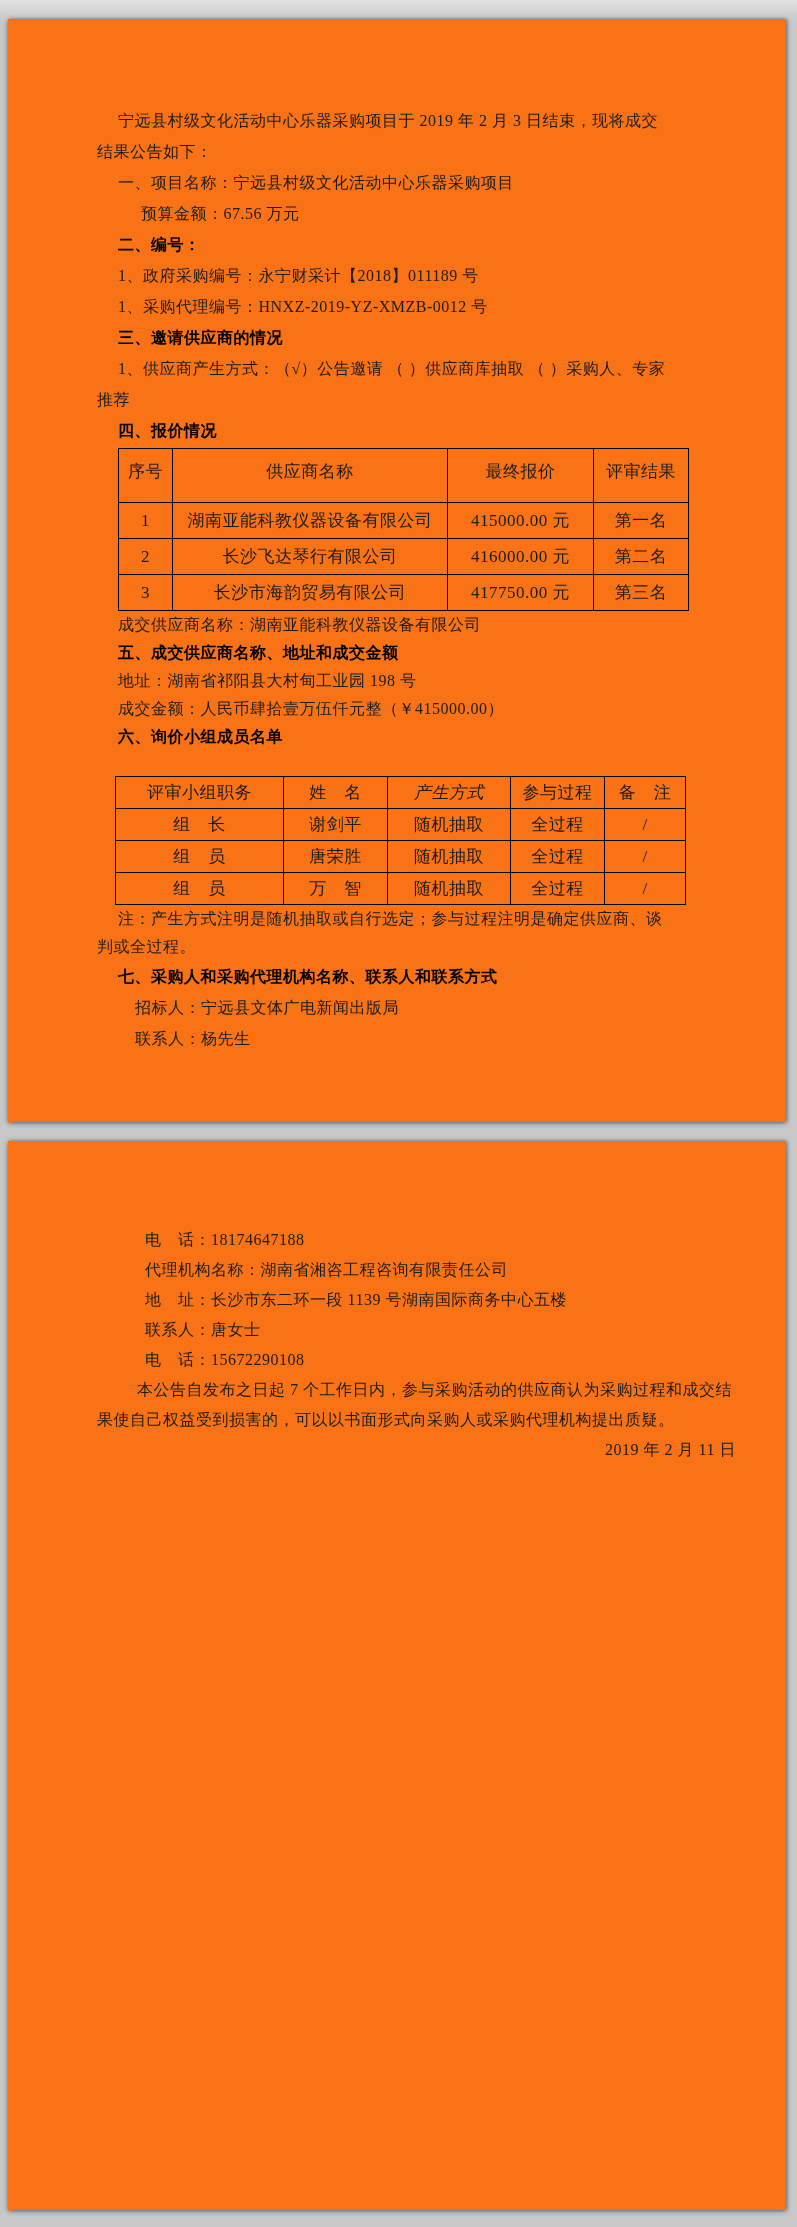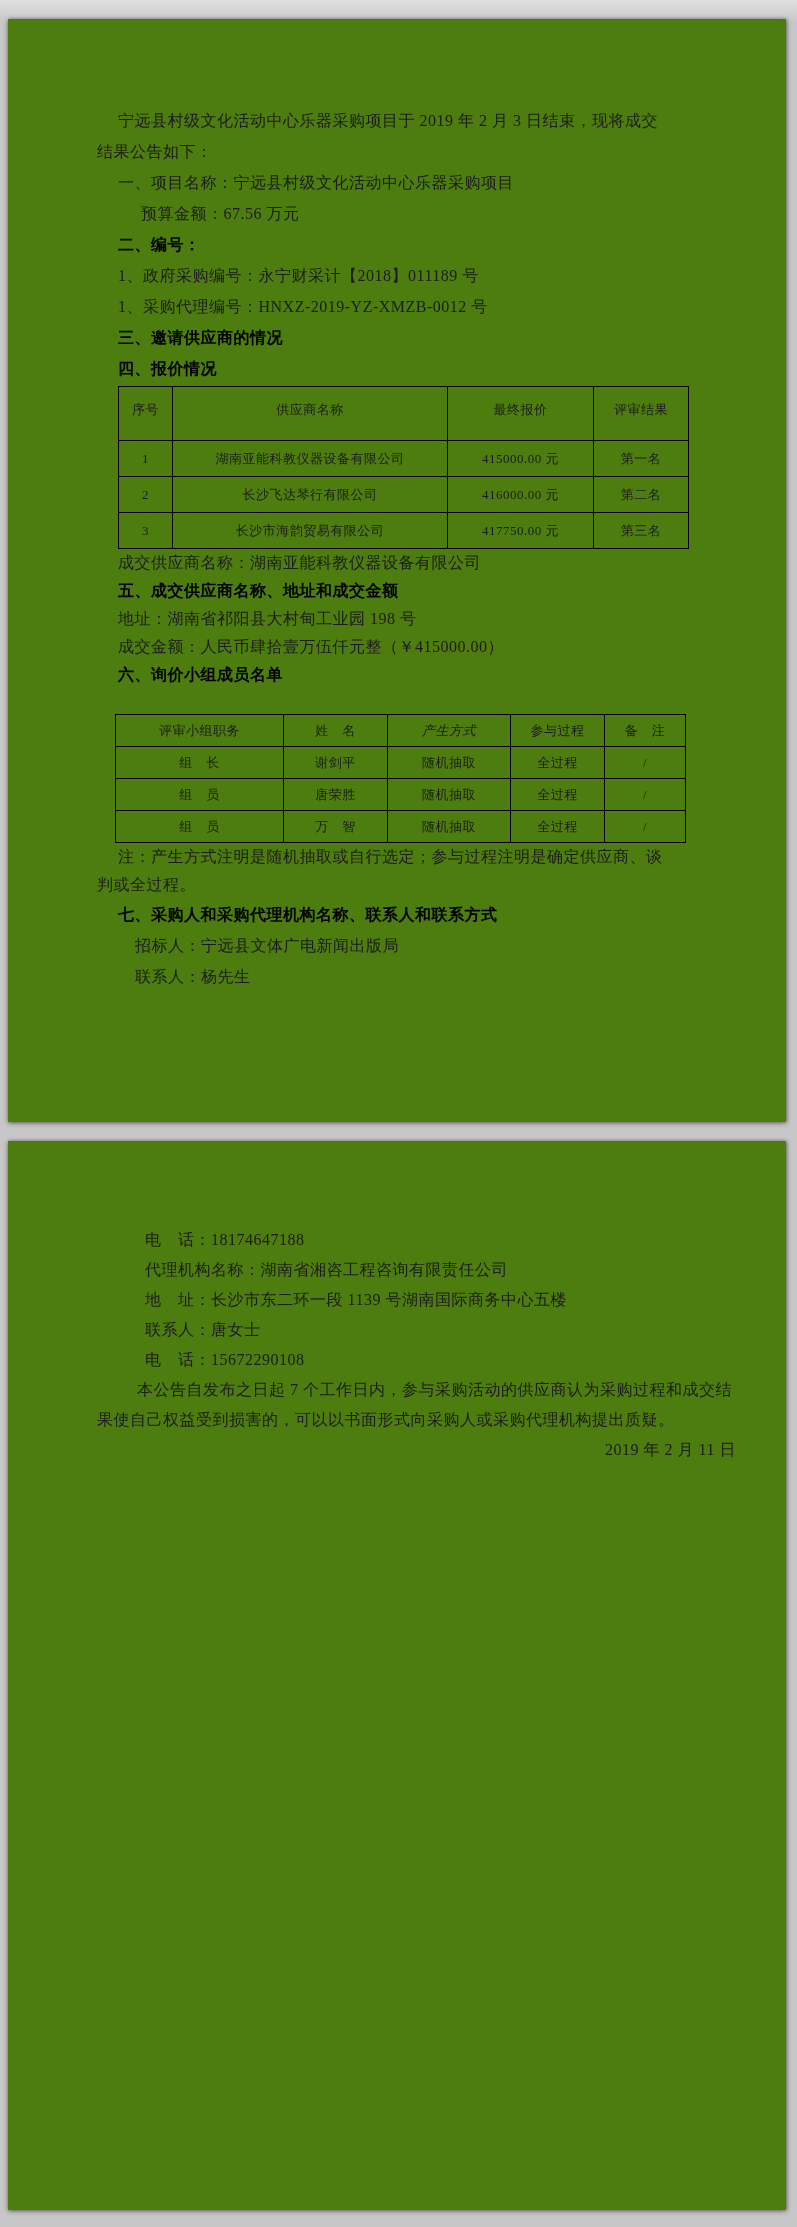--- a/index.html
+++ b/index.html
@@ -6,42 +6,42 @@
   body {
     width:797px; height:2227px; position:relative; overflow:hidden;
     background:#c7c7c7;
     font-family:"Liberation Serif","DejaVu Serif",serif;
   }
   .top-glow {
     position:absolute; top:0; left:0; width:797px; height:22px;
     background:linear-gradient(#e1e1e1,#c7c7c7); pointer-events:none;
   }
   .page {
-    position:absolute; left:8px; width:778px; background:#4d7c0f;
+    position:absolute; left:8px; width:778px; background:#f97316;
     box-shadow:0 1px 5px rgba(0,0,0,0.45), 1px 0 3px rgba(0,0,0,0.25);
     color:#1c1c1c;
   }
   .page-1 { top:19px;  height:1103px; }
   .page-2 { top:1141px; height:1069px; }
 
   .content   { padding:86px 119px 0 89px; font-size:16px; line-height:31px; letter-spacing:0.5px; }
   .content-2 { padding:84px 50px 0 89px; font-size:16px; line-height:30px; letter-spacing:0.5px; }
 
   p.line { margin:0; }
   .ind1 { text-indent:21px; }
   .ind2 { text-indent:44px; }
   .ind3 { text-indent:38px; }
   .ind4 { text-indent:48px; }
   .bold { font-weight:bold; color:#000; }
   .tight { line-height:28px; }
 
   table.tbl { border-collapse:collapse; table-layout:fixed; }
   .tbl th, .tbl td {
     border:1px solid #000; font-weight:normal; text-align:center;
-    padding:0; font-size:13px; letter-spacing:0.5px; overflow:hidden; white-space:nowrap;
+    padding:0; font-size:17px; letter-spacing:0.5px; overflow:hidden; white-space:nowrap;
   }
   .quote-tbl { margin-left:21px; margin-top:2px; width:566px; }
   .quote-tbl th { height:46px; vertical-align:top; padding-top:7px; }
   .quote-tbl td { height:35px; }
   .quote-tbl .c0 { width:53px; } .quote-tbl .c1 { width:274px; }
   .quote-tbl .c2 { width:145px; } .quote-tbl .c3 { width:94px; }
   .cell-left { text-align:left; padding-left:13px; }
 
   .panel-tbl { margin-left:18px; margin-top:25px; width:565px; }
   .panel-tbl th { height:29px; }
@@ -60,20 +60,21 @@
 
 <div class="page page-1">
   <div class="content">
     <p class="line ind1">宁远县村级文化活动中心乐器采购项目于 2019 年 2 月 3 日结束，现将成交结果公告如下：</p>
     <p class="line ind1">一、项目名称：宁远县村级文化活动中心乐器采购项目</p>
     <p class="line ind2">预算金额：67.56 万元</p>
     <p class="line ind1 bold">二、编号：</p>
     <p class="line ind1">1、政府采购编号：永宁财采计【2018】011189 号</p>
     <p class="line ind1">1、采购代理编号：HNXZ-2019-YZ-XMZB-0012 号</p>
     <p class="line ind1 bold">三、邀请供应商的情况</p>
+    <p class="line ind1">1、供应商产生方式：（√）公告邀请 （ ）供应商库抽取 （ ）采购人、专家推荐</p>
     <p class="line ind1 bold">四、报价情况</p>
 
     <table class="tbl quote-tbl">
       <tbody>
           <tr>
         <th class="c0">序号</th>
         <th class="c1">供应商名称</th>
         <th class="c2">最终报价</th>
         <th class="c3">评审结果</th>
       </tr>

